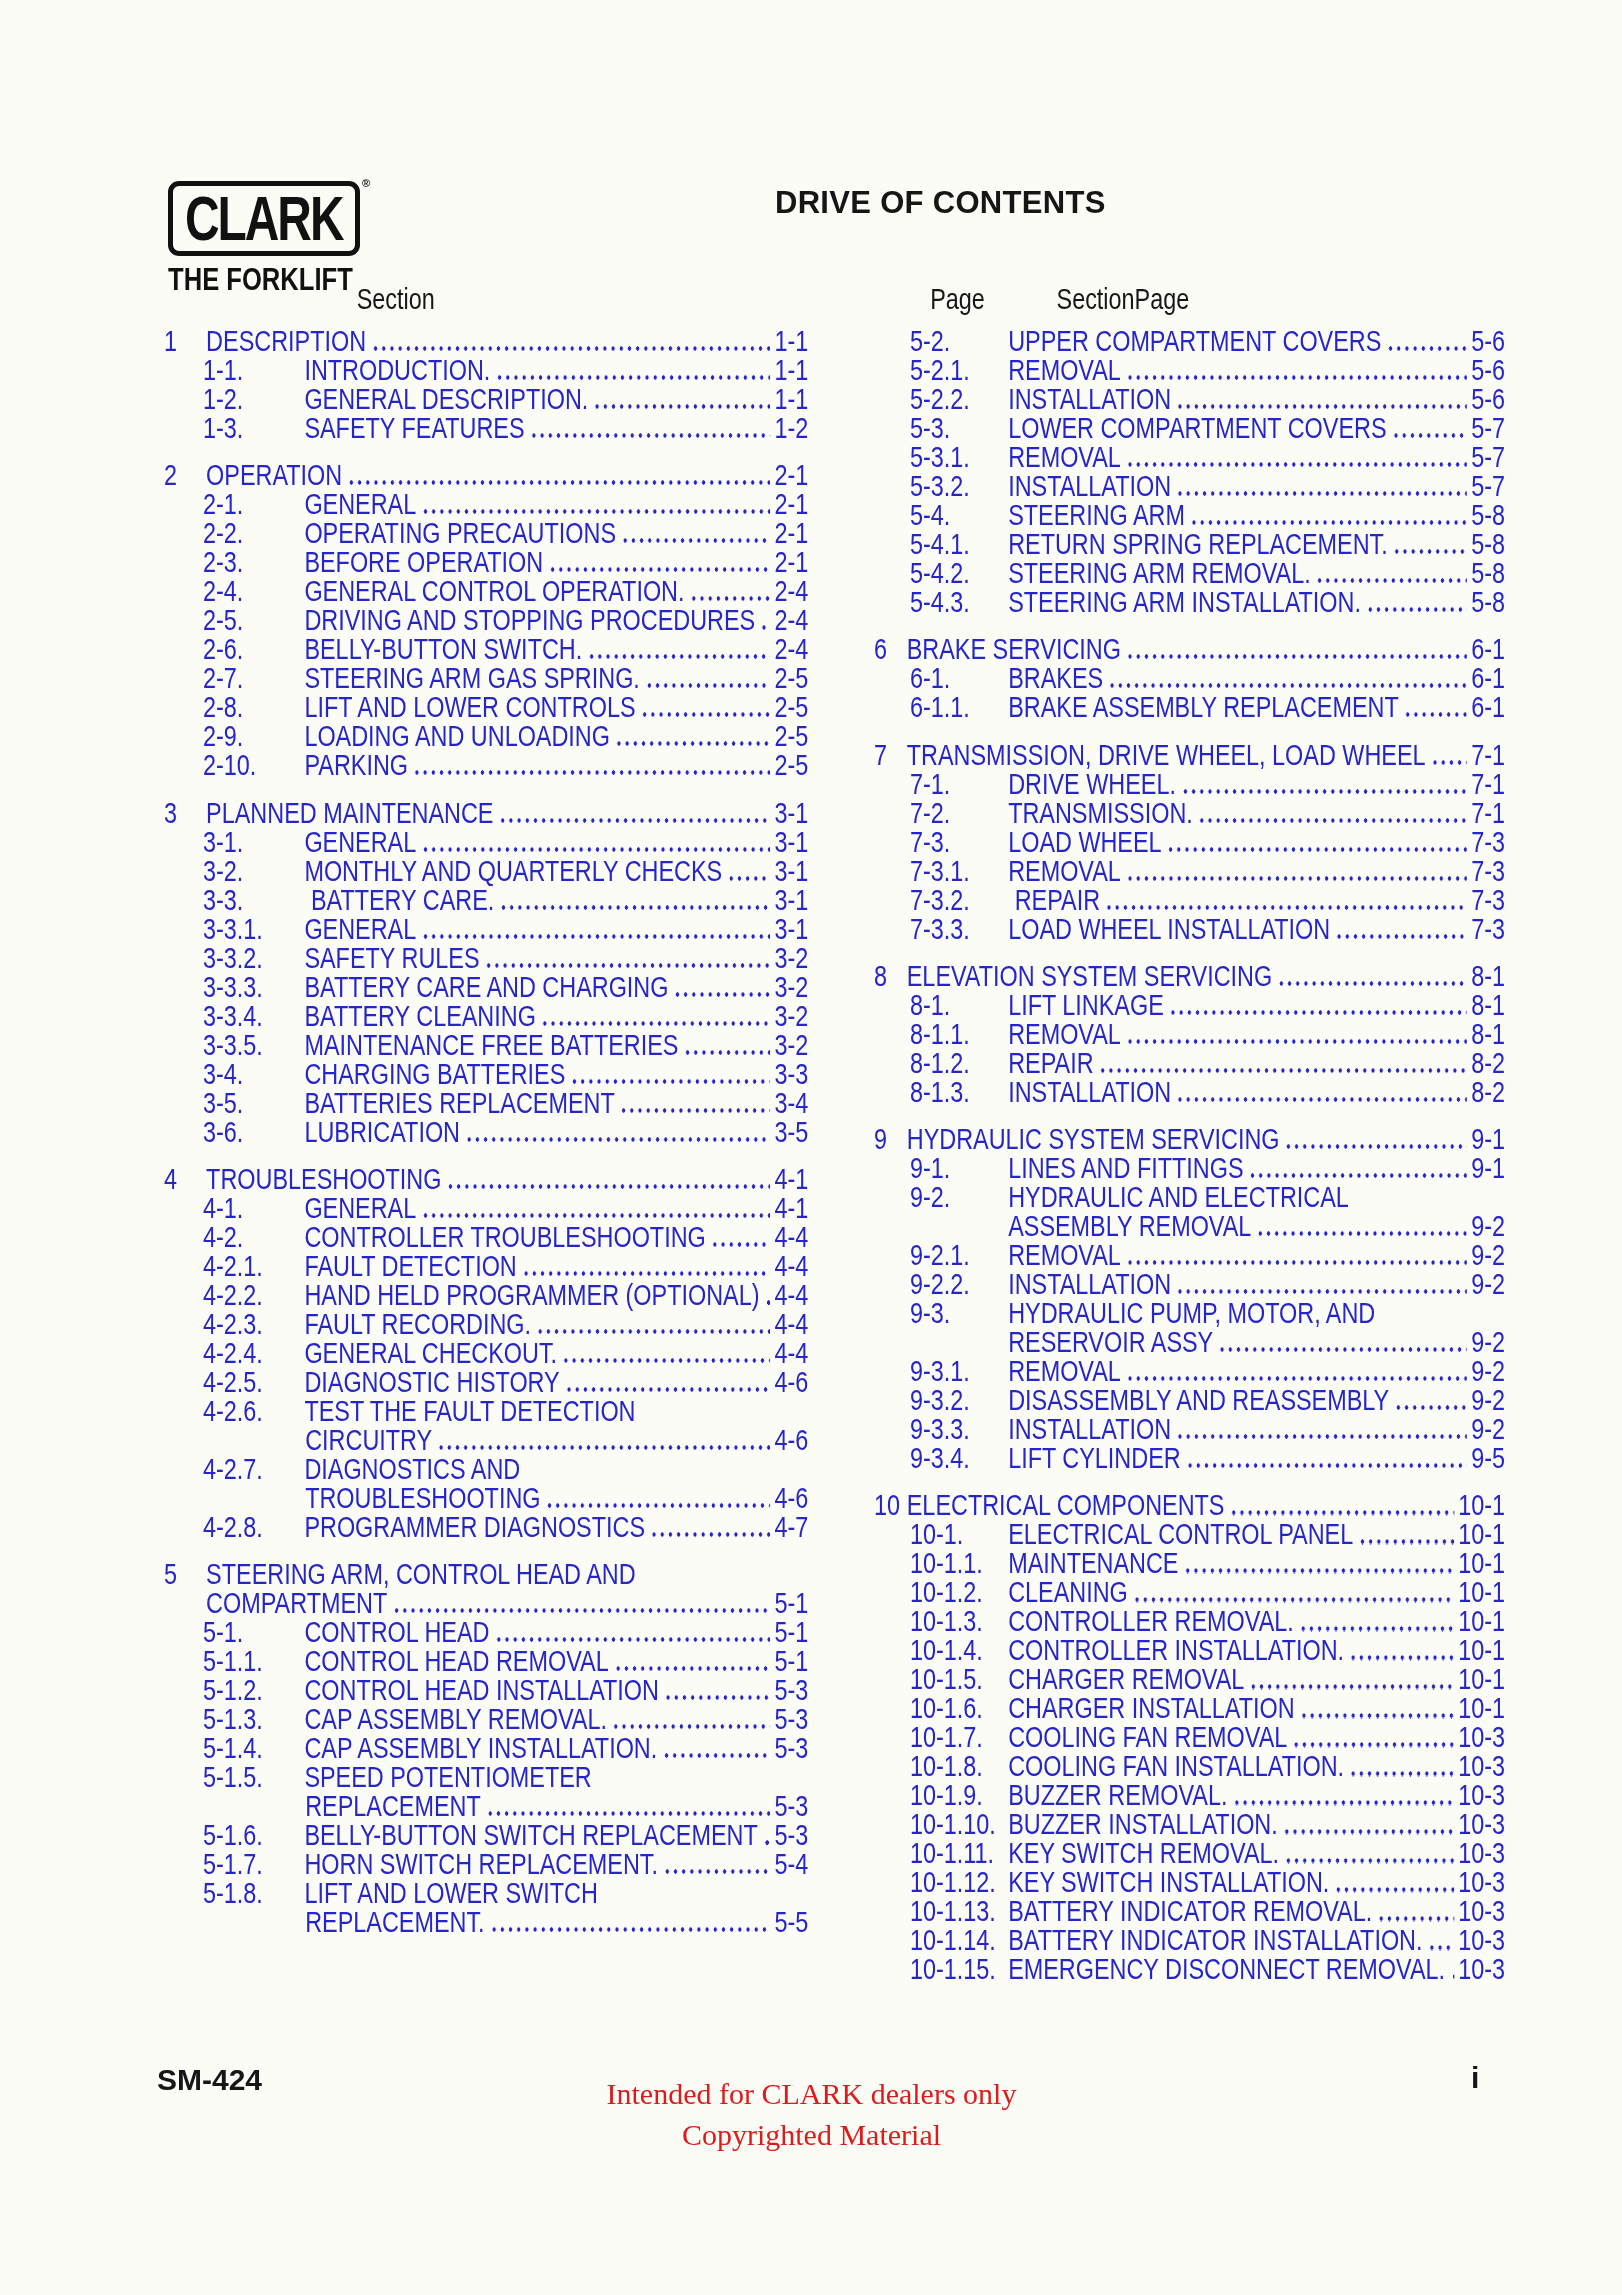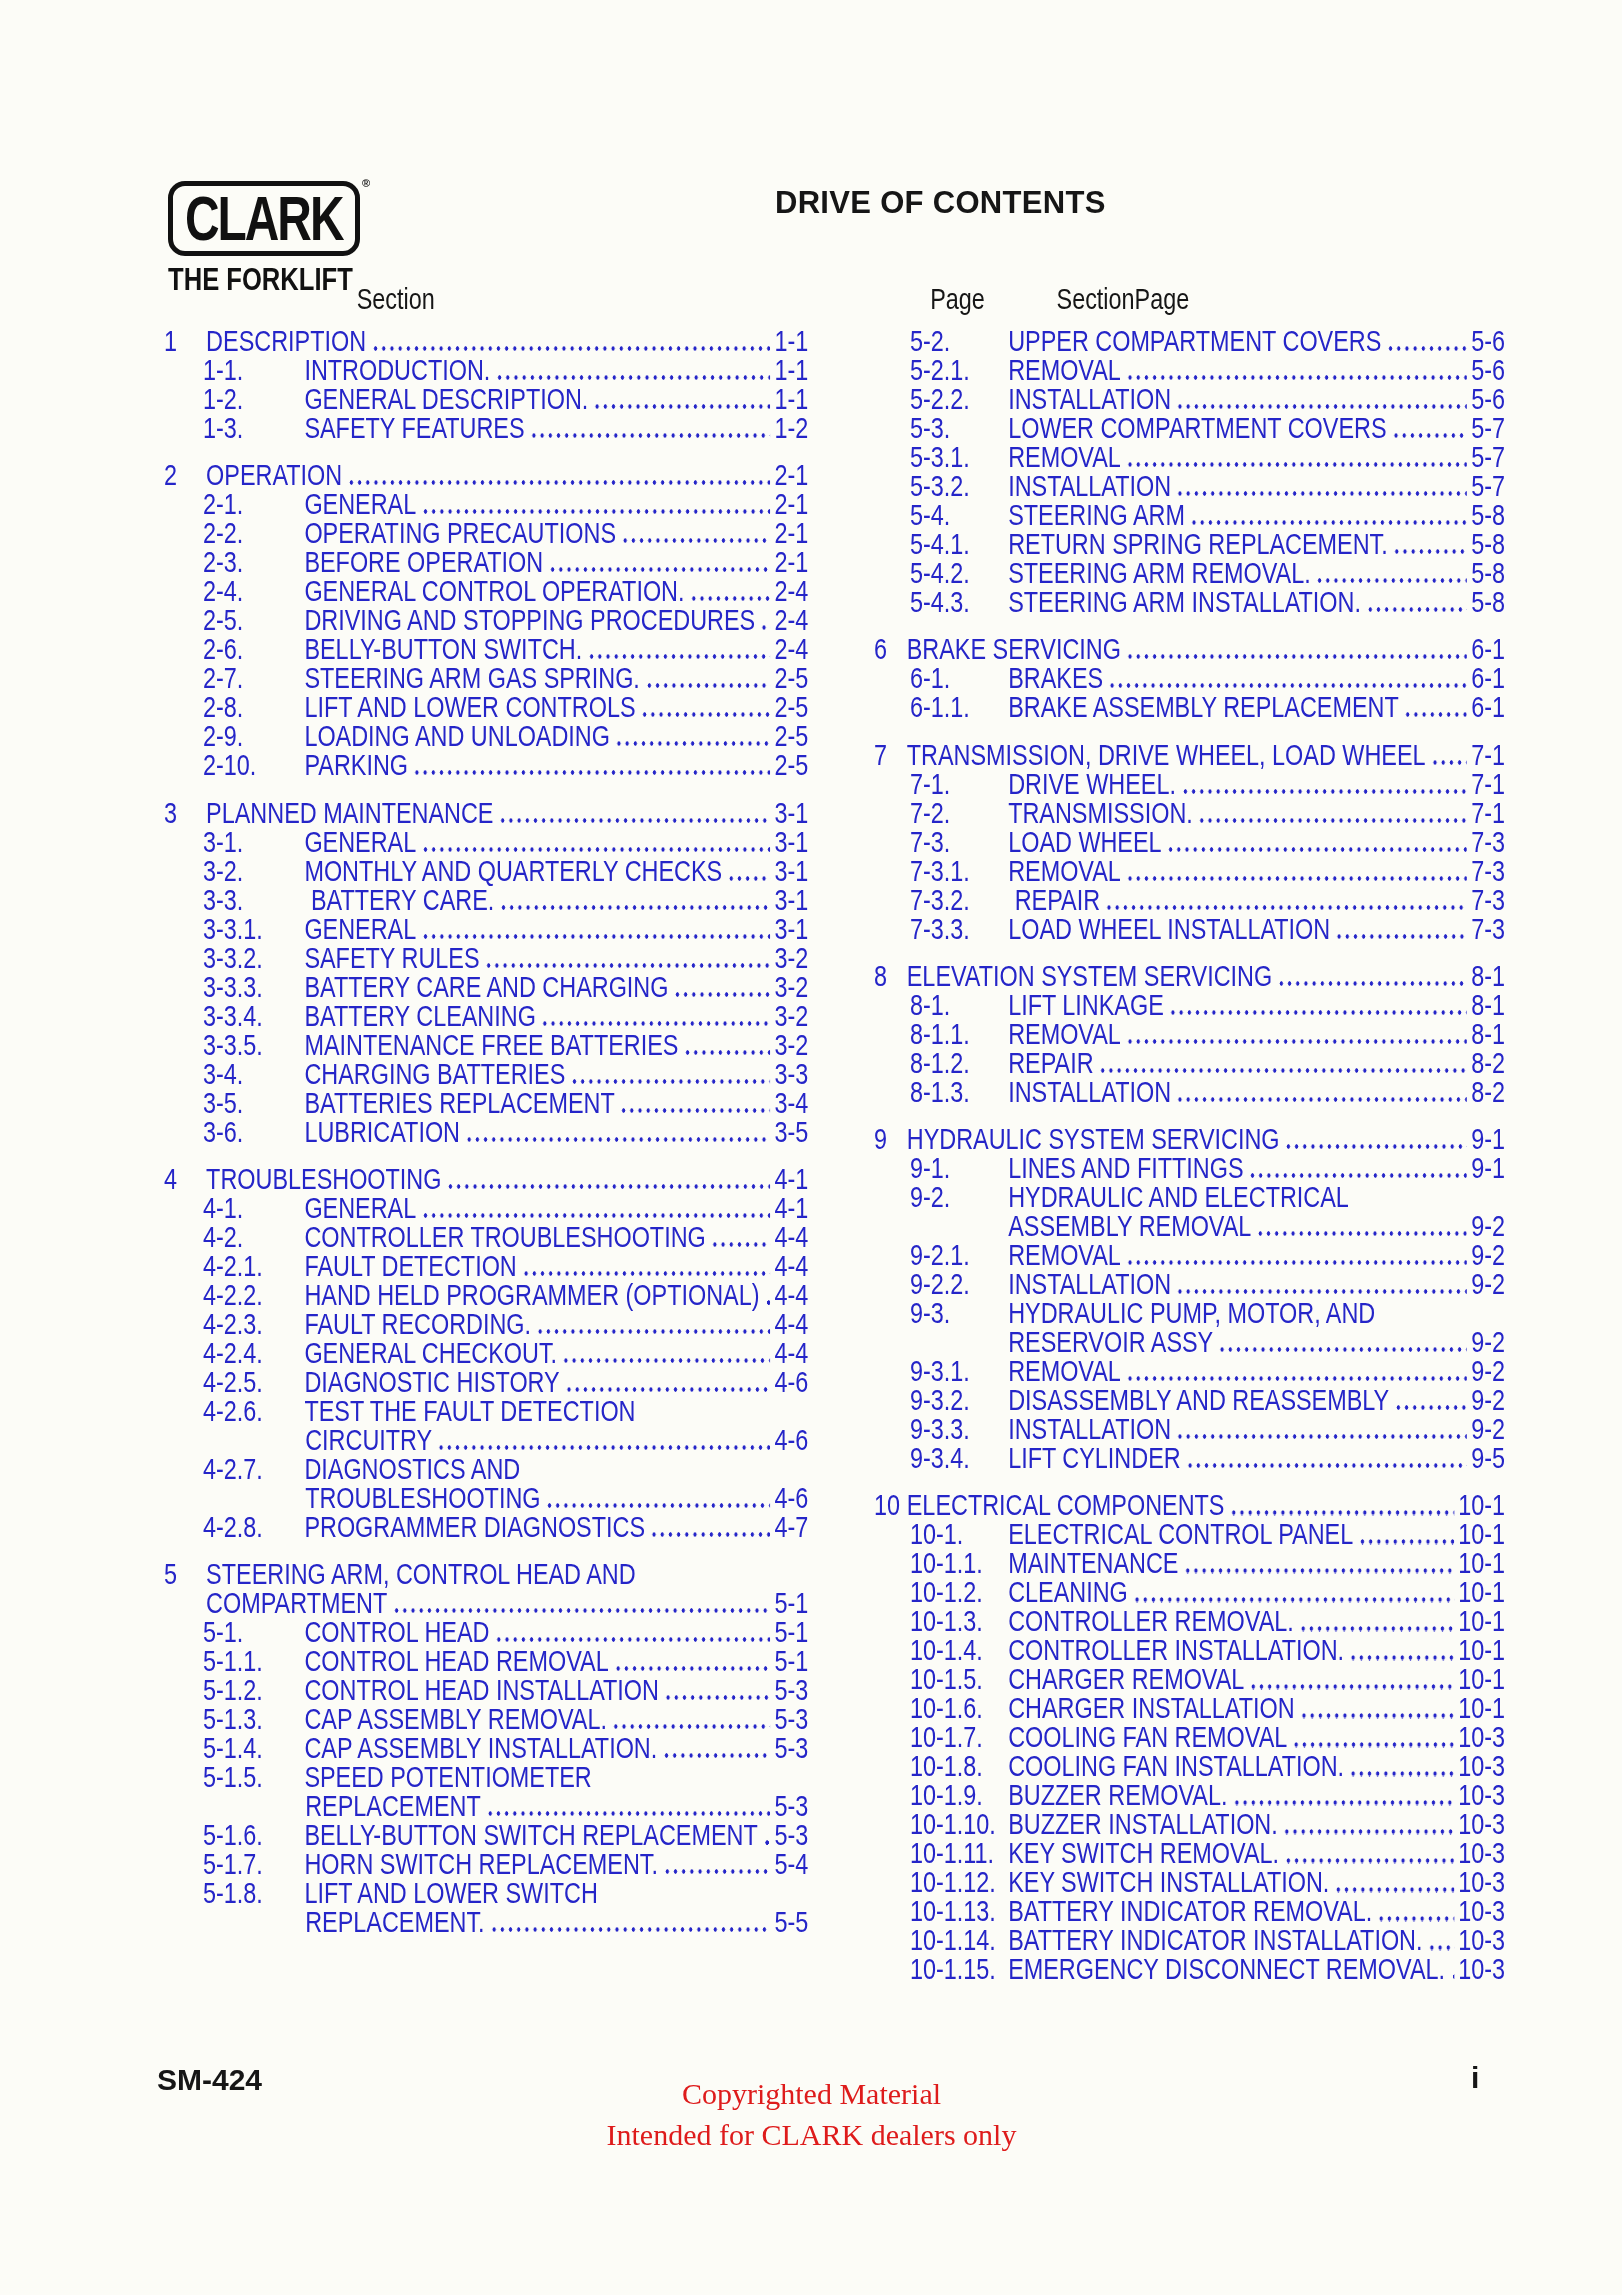--- a/index.html
+++ b/index.html
@@ -14,21 +14,21 @@
     width:1623px;height:2295px;
     background:var(--paper);
     overflow:hidden;
     font-family:"Liberation Sans",sans-serif;
     color:var(--ink);
   }
   
   .logo{position:absolute;left:168px;top:181px;}
   .logo-box{
     width:182px;height:65px;
-    border:5.2px solid #111;border-radius:17px;
+    border:5.2px solid #111;border-radius:11px;
     display:flex;align-items:center;justify-content:center;
     background:var(--paper);
   }
   .logo-word{
     font-size:63px;font-weight:800;color:#111;
     letter-spacing:-2.6px;
     transform:scaleX(0.76);transform-origin:50% 50%;
     line-height:59px;
   }
   .reg{position:absolute;left:194px;top:-3.9px;font-size:11px;font-weight:700;color:#111;}
@@ -756,20 +756,20 @@
             <span class="leader"></span>
             <span class="pg">10-3</span>
           </div>
         </div>
       </div>
   </div>
 
   <div class="doc-code">SM-424</div>
 
   <div class="notice">
+    <div>Intended for CLARK dealers only</div>
     <div>Copyrighted Material</div>
-    <div>Intended for CLARK dealers only</div>
   </div>
 
   <div class="page-num">i</div>
 
 </div>
 
 
 </body></html>

